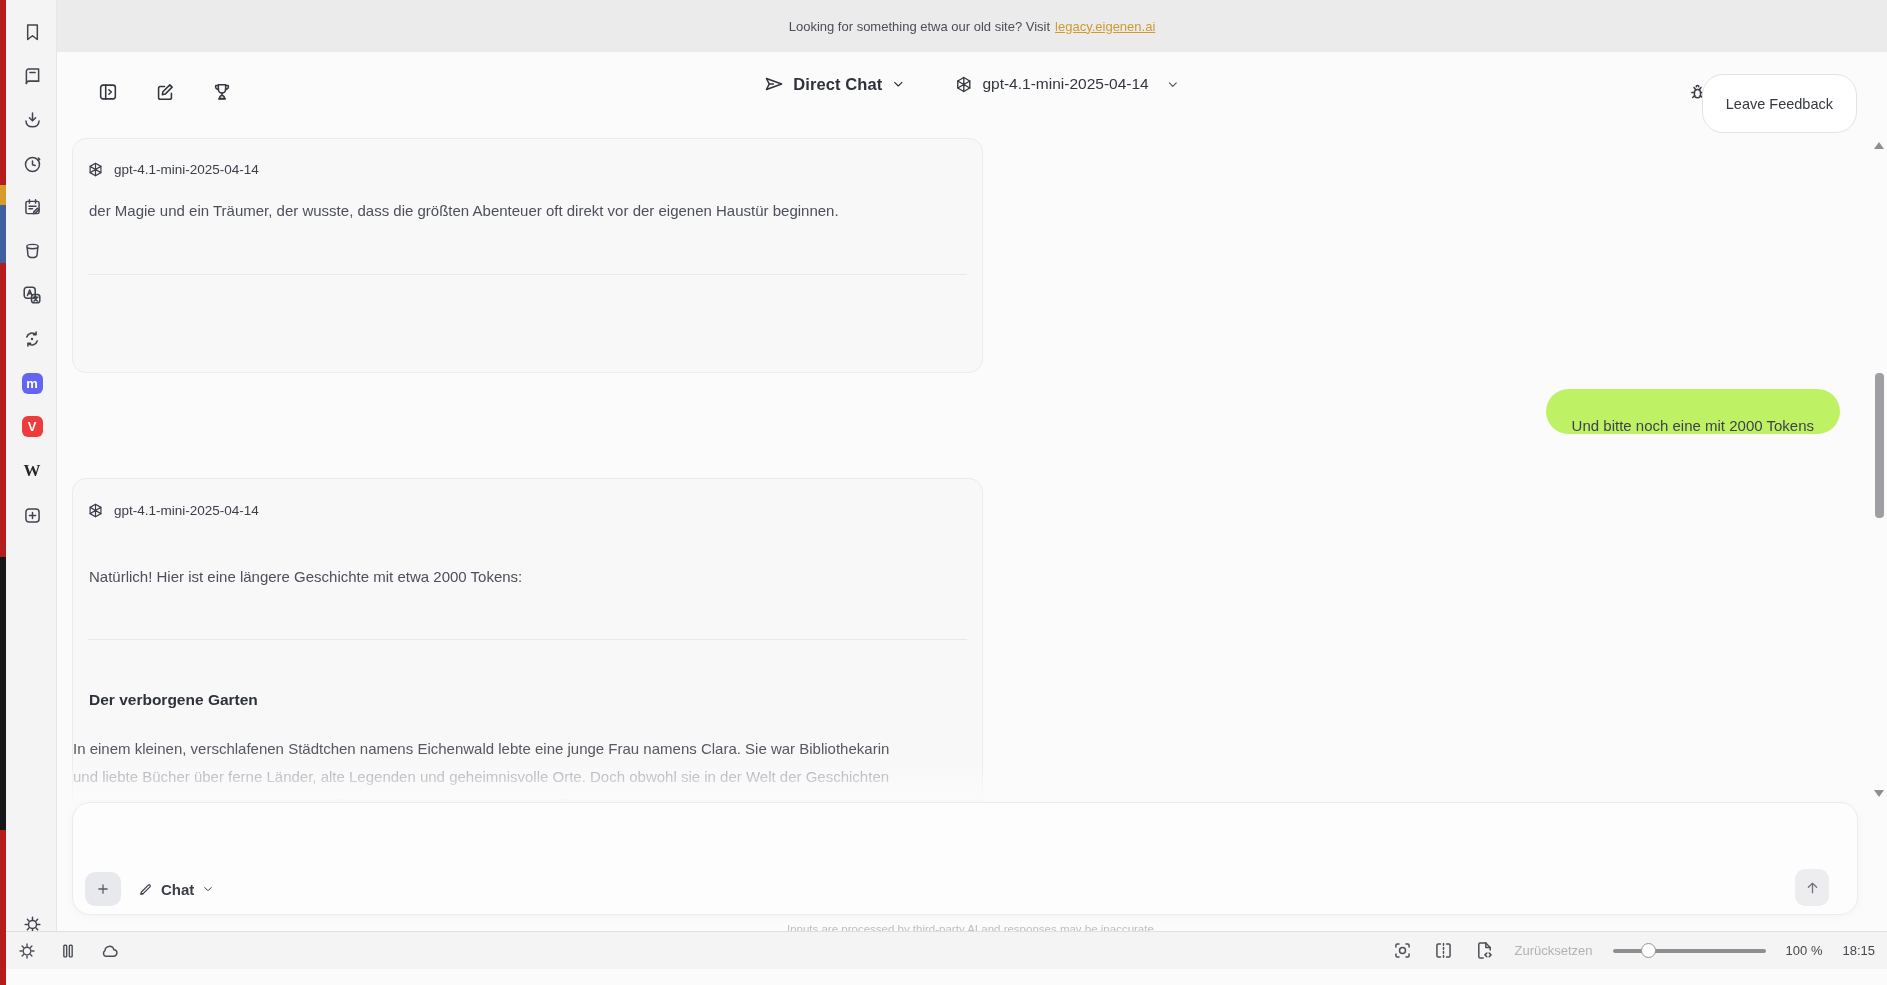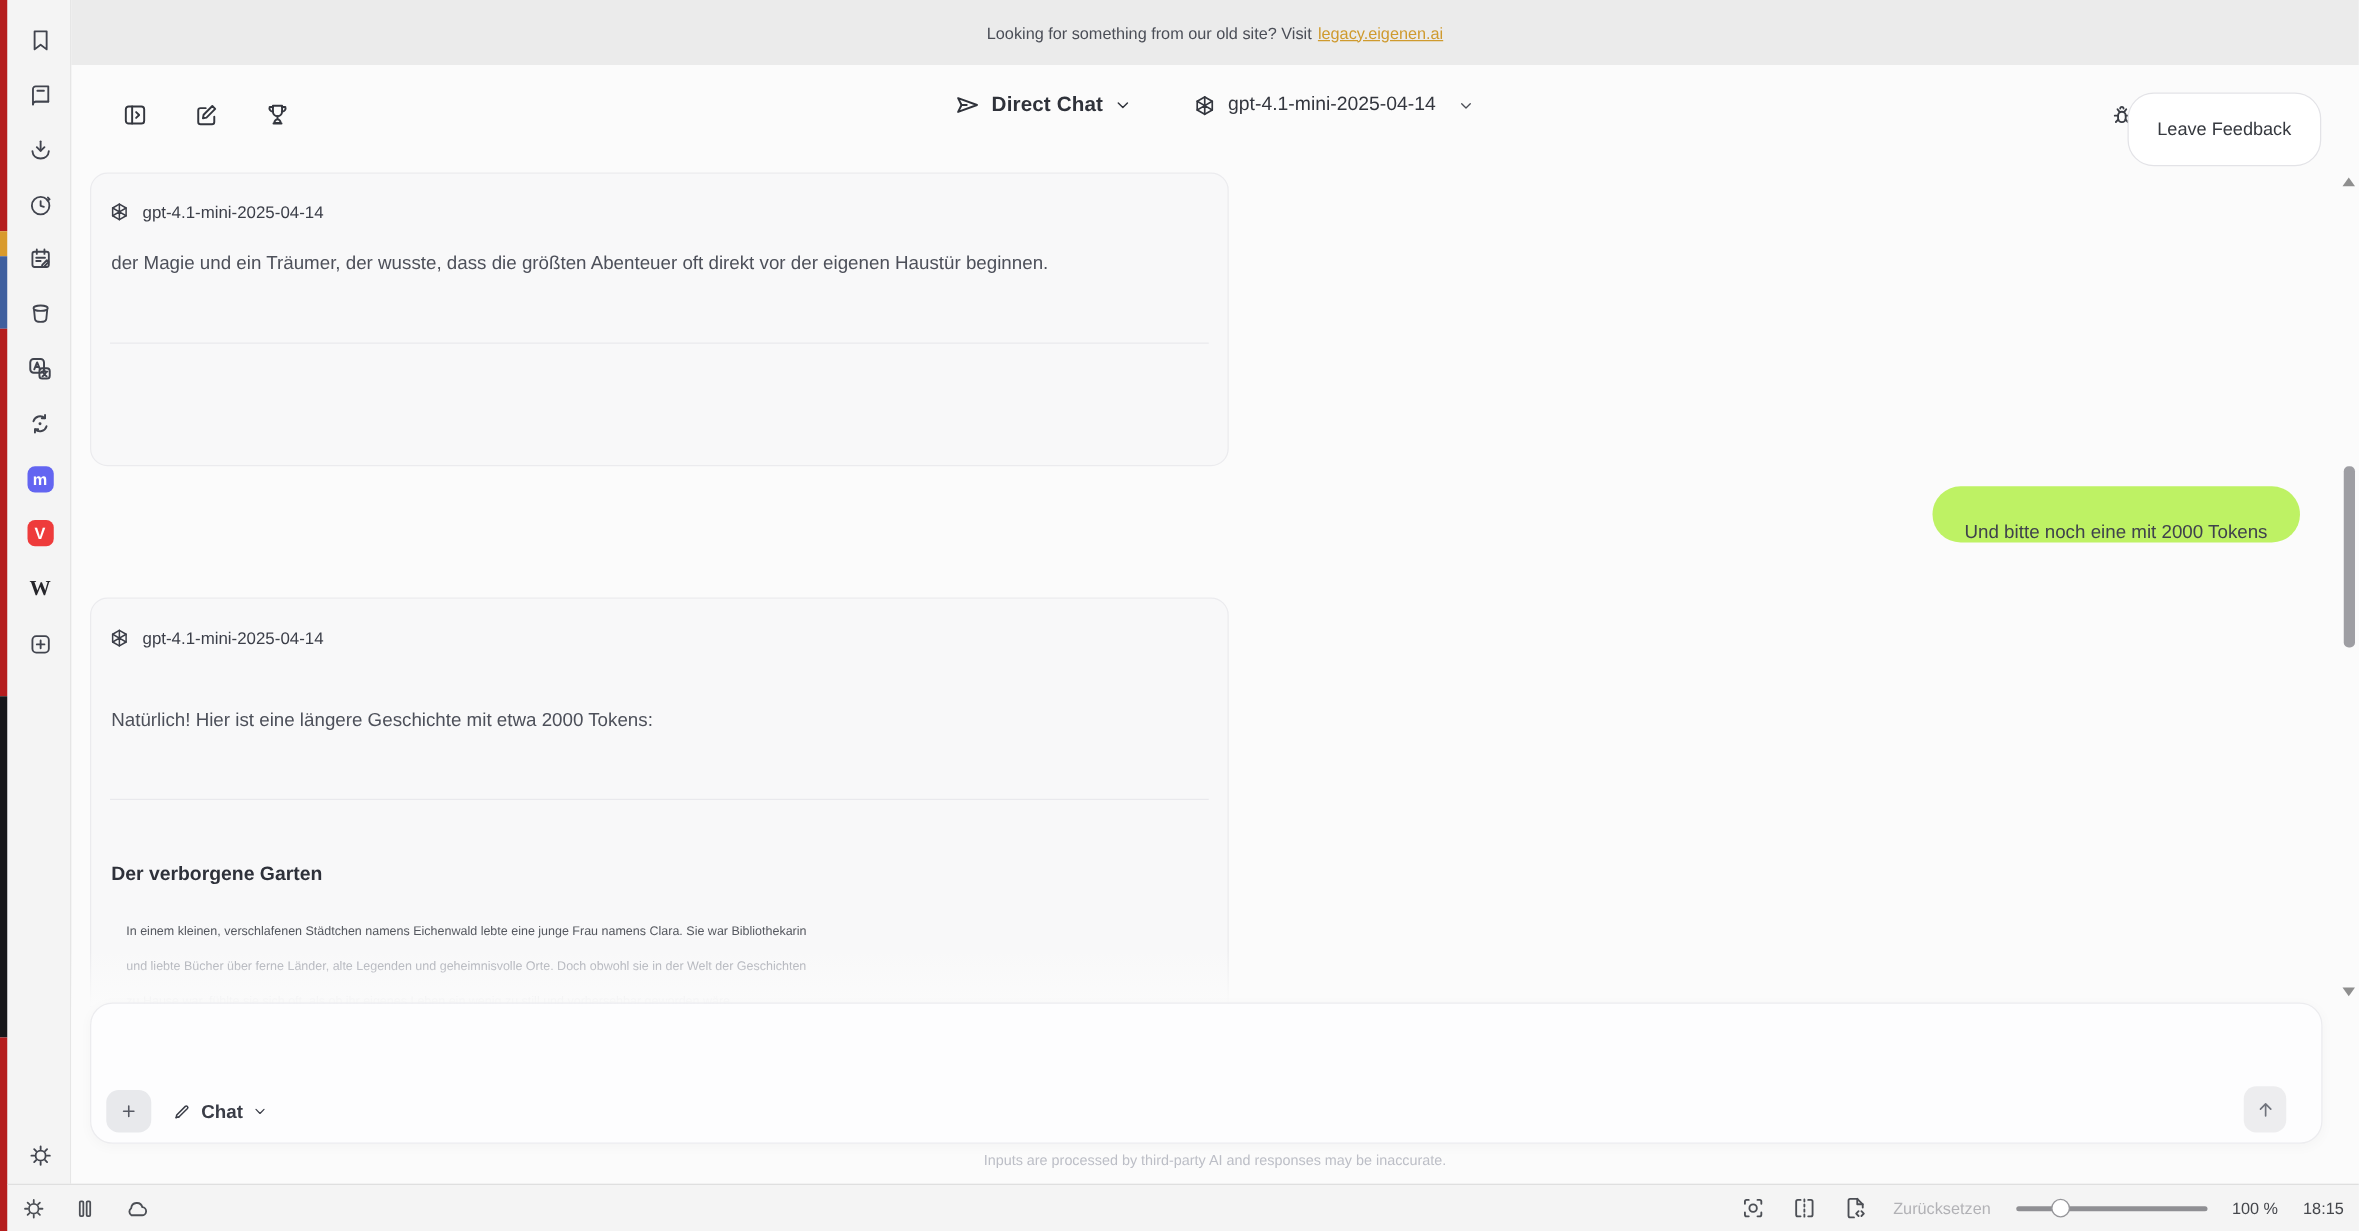--- a/index.html
+++ b/index.html
@@ -29,21 +29,21 @@
   }
   .logo-tile {
     width:21px; height:21px; border-radius:6px;
     display:flex; align-items:center; justify-content:center;
     color:#fff; font-size:13px; font-weight:bold;
   }
   .wiki-letter { font-family:"Liberation Serif", serif; font-size:17px; color:#26262b; font-weight:600; }
 
   
   #status-bar {
-    position:absolute; left:6px; right:0; bottom:0; height:38px;
+    position:absolute; left:6px; right:0; bottom:16px; height:38px;
     background:#f4f4f4; border-top:1px solid #dfdfdf;
     display:flex; align-items:center;
   }
   #status-bar .left-group { display:flex; align-items:center; gap:21px; padding-left:11px; color:#4c4f55; }
   #status-bar .right-group { margin-left:auto; display:flex; align-items:center; gap:20px; padding-right:12px; color:#4c4f55; }
   .sb-text-muted { color:#b2b2b6; font-size:13px; }
   .sb-text { color:#45474c; font-size:13px; }
   #zoom-slider { position:relative; width:153px; height:16px; cursor:pointer; }
   #zoom-slider .track { position:absolute; top:6.5px; left:0; right:0; height:3.5px; background:#8f8f93; border-radius:2px; }
   #zoom-slider .knob {
@@ -88,21 +88,21 @@
     position:absolute; left:15px; width:911px;
     background:#f8f8f9; border:1px solid #ebebee; border-radius:14px;
   }
   #card-1 { top:138px; height:235px; }
   #card-2 { top:478px; height:360px; }
   .card-model-row { position:absolute; left:14px; display:flex; align-items:center; gap:10px; color:#3c3f49; }
   .card-model-name { font-size:13.5px; }
   .card-text { position:absolute; left:16px; right:16px; font-size:15px; color:#4d505a; }
   .card-divider { position:absolute; left:15px; right:15px; height:1px; background:#e9e9ed; }
   .story-title { font-weight:bold; font-size:15.5px; color:#2e313a; }
-  .story-line { position:absolute; left:28px; right:16px; font-size:10px; white-space:nowrap; overflow:hidden; }
+  .story-line { position:absolute; left:0; right:16px; font-size:15px; white-space:nowrap; overflow:hidden; }
   .fade-1 { color:#55585f; }
   .fade-2 { color:#9fa2ab; }
   .fade-3 { color:#d3d5da; }
 
   #user-bubble {
     position:absolute; right:47px; top:389px; height:45px;
     background:#bef264; border-radius:23px;
     display:flex; align-items:flex-end; padding:0 26px;
     font-size:15px; color:#3f424c;
   }
@@ -261,21 +261,21 @@
           <circle cx="12" cy="12" r="4.6"></circle>
           <path d="M12 3.6v2.6M12 17.8v2.6M3.6 12h2.6M17.8 12h2.6M6.1 6.1l1.8 1.8M16.1 16.1l1.8 1.8M17.9 6.1l-1.8 1.8M7.9 16.1l-1.8 1.8"></path>
         </svg>
       </span>
     </div>
 </div>
 
 <div id="main">
 
   <div id="banner">
-    <span>Looking for something from our old site? Visit</span>
+    <span>Looking for something etwa our old site? Visit</span>
     <a>legacy.eigenen.ai</a>
   </div>
 
   <div id="app-header">
     <div class="hdr-btn" style="left:34px">
       <span class="icon">
           <svg width="22" height="22" viewBox="0 0 24 24">
             <rect x="4" y="4.5" width="16" height="15" rx="2.5"></rect>
             <path d="M9.5 4.5v15"></path>
             <path d="M13 9.5l2.6 2.5-2.6 2.5"></path>

